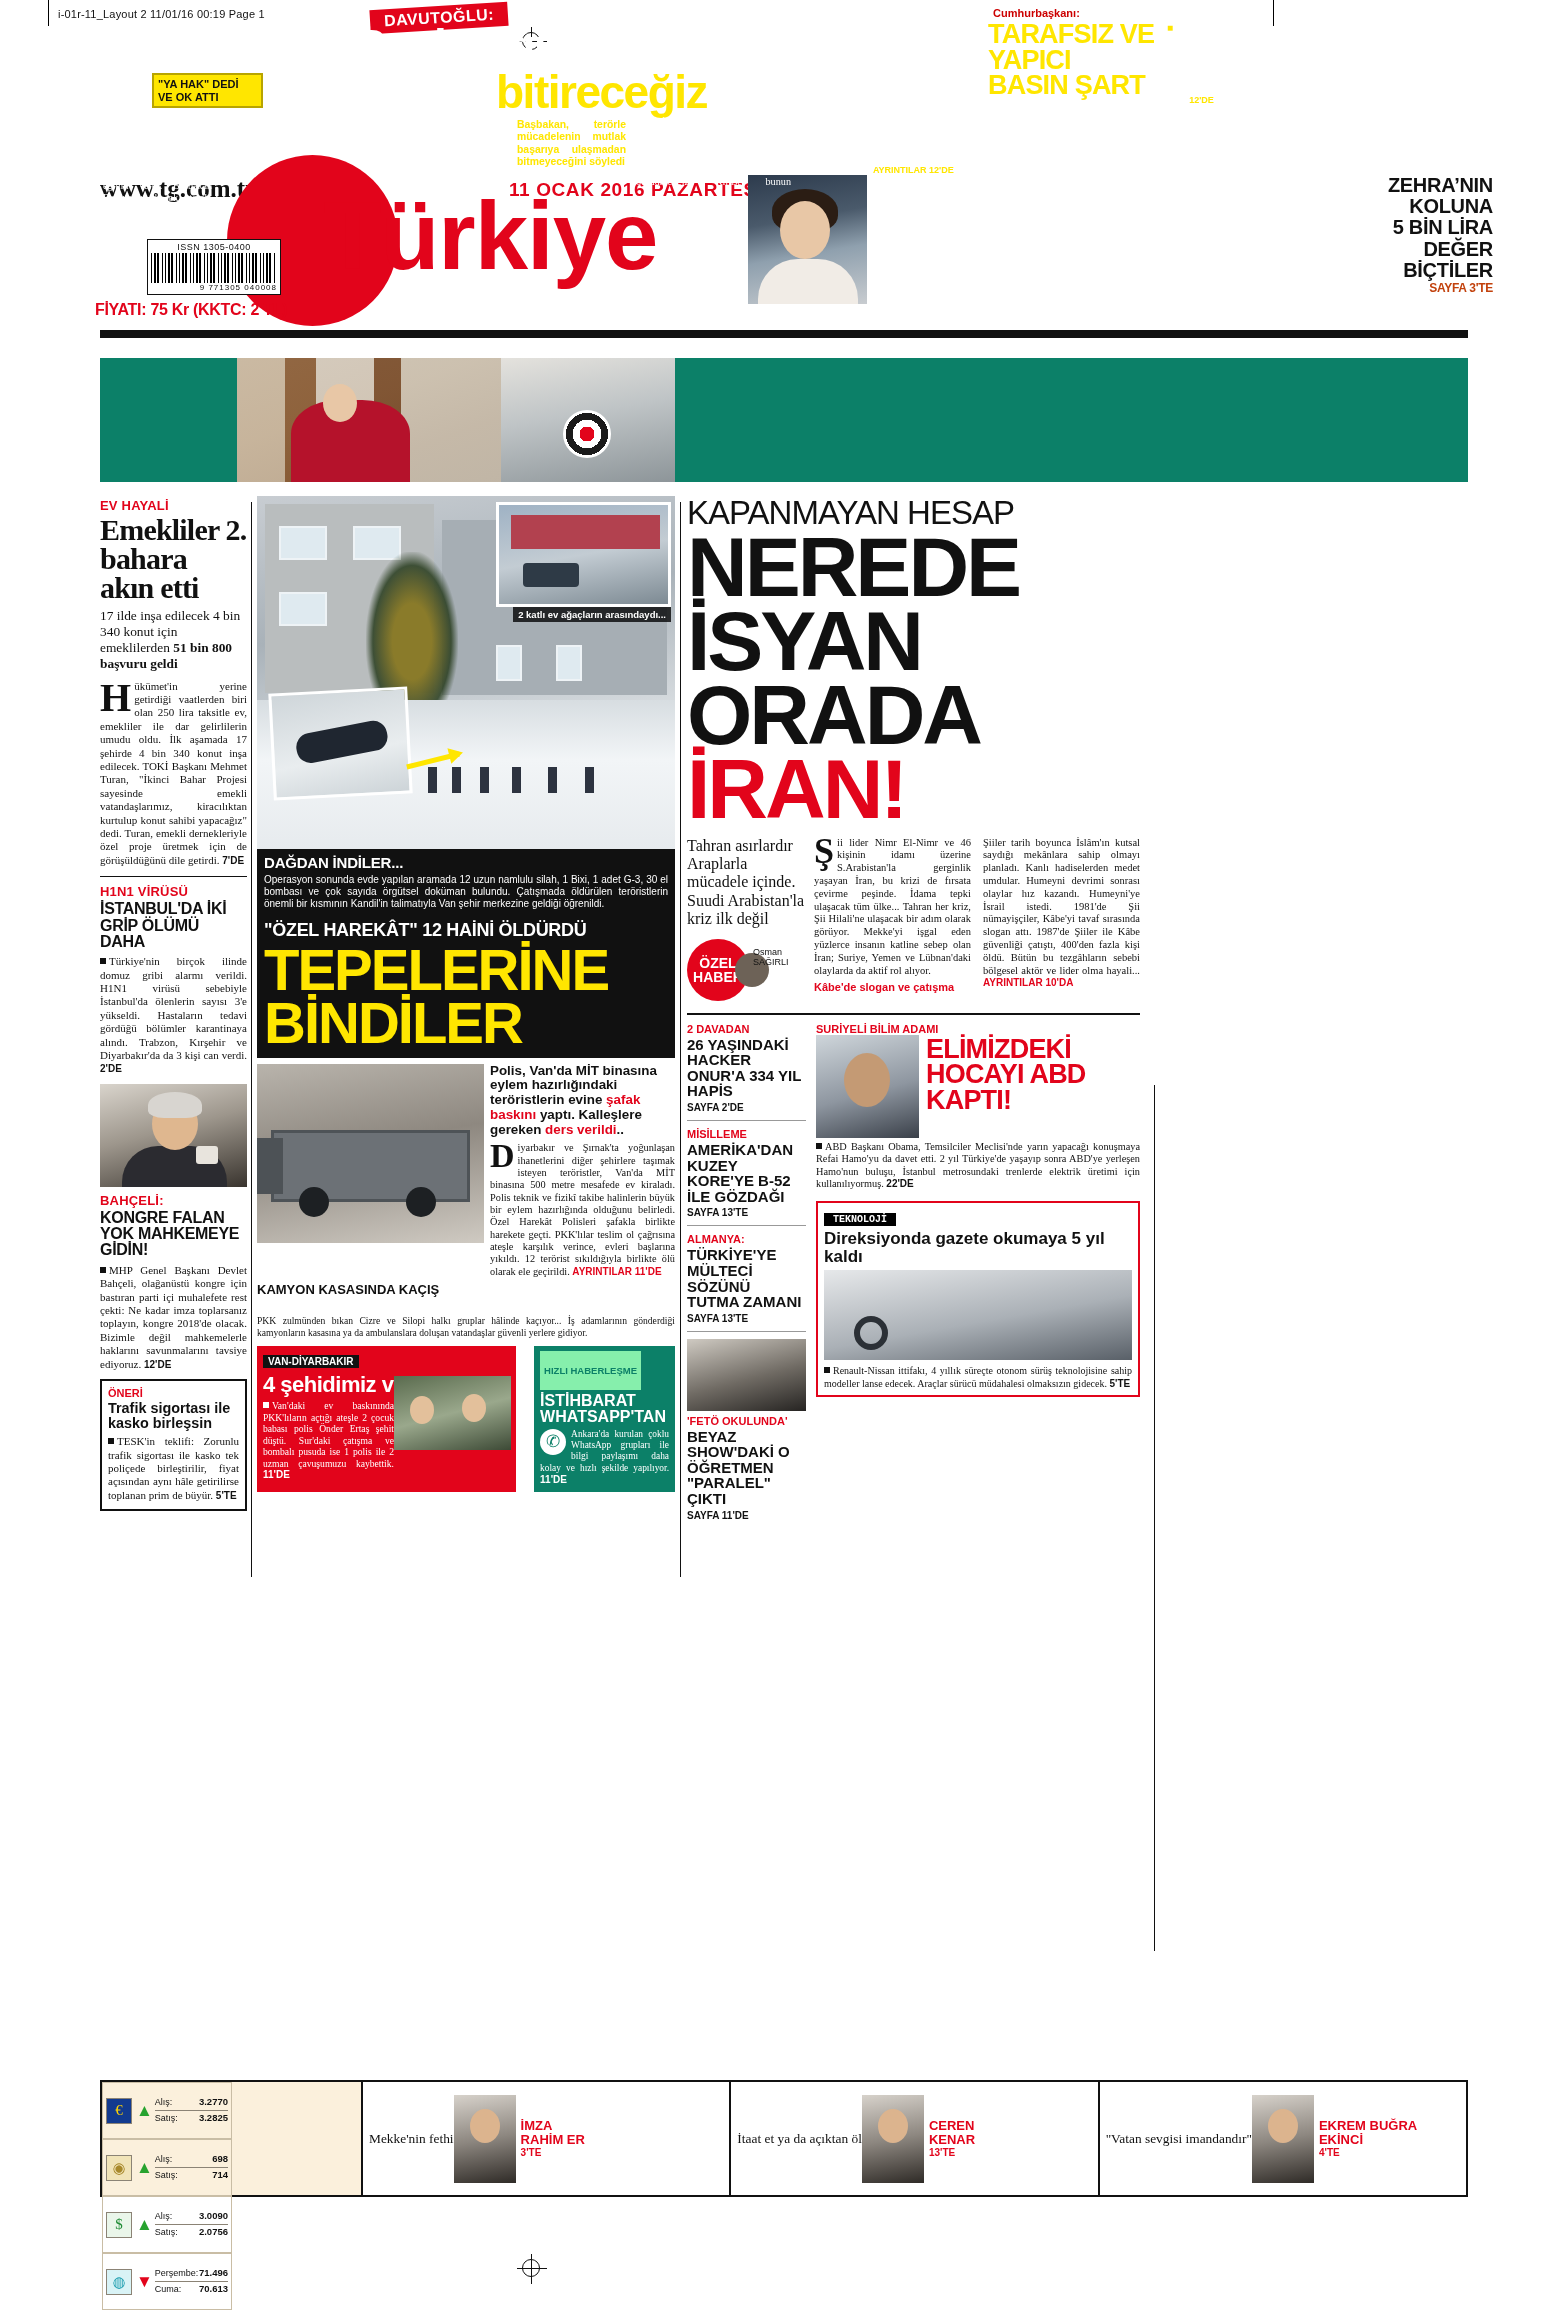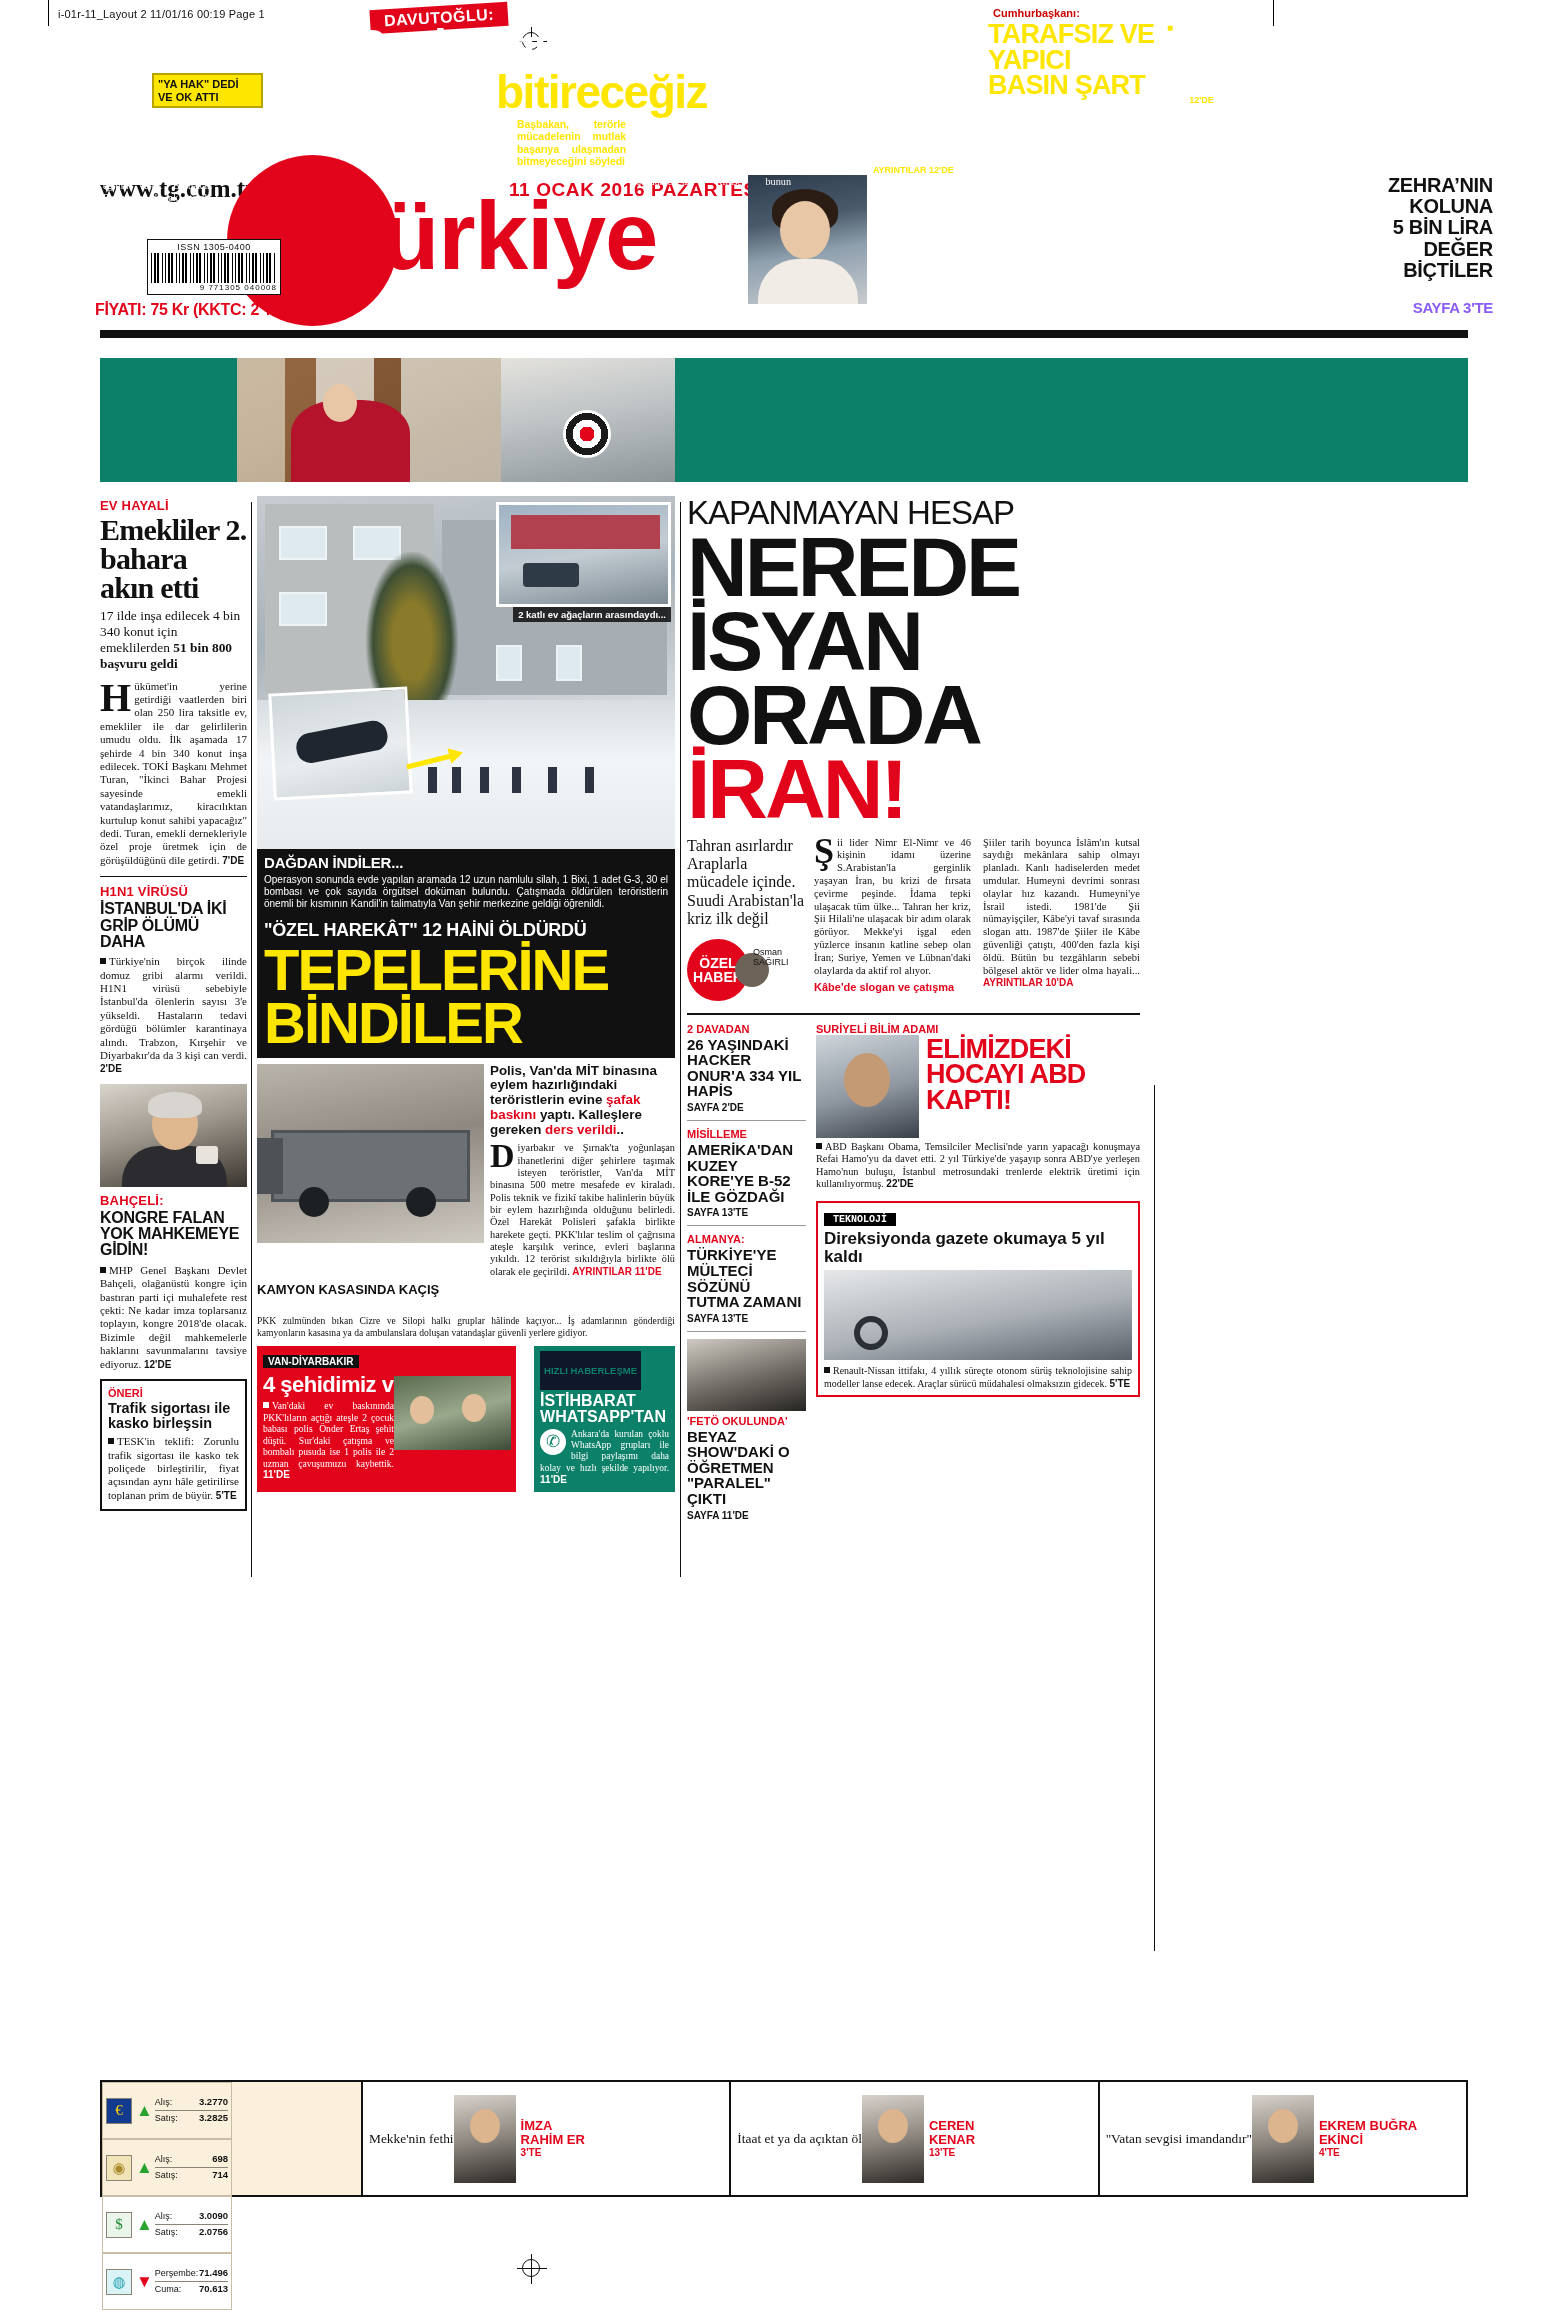--- a/index.html
+++ b/index.html
@@ -69,21 +69,21 @@
   }
   .girl-photo .face { position: absolute; left: 32px; top: 26px; width: 50px; height: 58px; border-radius: 50%;
     background: #e8c7a6; }
   .girl-photo .hair { position: absolute; left: 24px; top: 14px; width: 66px; height: 44px; border-radius: 50% 50% 40% 40%; background: #2b1d14; }
   .girl-photo .body { position: absolute; left: 10px; top: 84px; width: 100px; height: 50px; border-radius: 40px 40px 0 0; background:#f1ece6; }
   .promo-right {
     position: absolute; left: 1279px; top: 100px; width: 214px; text-align: right;
     font-family: "Liberation Sans", sans-serif; font-weight: 700; color: #111;
     font-size: 20px; line-height: 1.06; letter-spacing: -0.3px;
   }
-  .promo-right .pg { color: #8b5cf6; font-size: 15px; display: block; margin-top: 19px; }
+  .promo-right .pg { color: #c2410c; font-size: 12px; display: block; margin-top: 1px; }
   .rule-black { position: absolute; left: 100px; top: 330px; width: 1368px; height: 8px; background: #111; }
 
   
   .topbanner { position: absolute; left: 100px; top: 358px; width: 1368px; height: 124px; background: #0c8068; }
   .tb-photo { position: absolute; left: 137px; top: 0; width: 264px; height: 124px; overflow: hidden;
     background: linear-gradient(160deg,#d8cfc3 0%,#b59a7c 40%,#6d4c33 70%,#3c2a1b 100%); }
   .tb-photo .wall { position:absolute; left:0; top:0; width:100%; height:100%;
     background: linear-gradient(90deg,#c9b79f 0 18%, #8a5c35 18% 30%, #d5cbbd 30% 52%, #7b4e2c 52% 62%, #cfc5b5 62% 100%); opacity:.9;}
   .tb-photo .person { position: absolute; left: 54px; top: 42px; width: 119px; height: 84px; background: #b5122b; border-radius: 40% 40% 0 0; }
   .tb-photo .head { position: absolute; left: 86px; top: 26px; width: 34px; height: 38px; border-radius: 50%; background: #e8c7a6; }
@@ -261,21 +261,21 @@
   .promo-row { display: flex; gap: 18px; margin-top: 8px; clear: both; }
   .promo-red { width: 267px; background: #e2041b; color: #fff; padding: 5px 6px 6px; position: relative; }
   .promo-red .kk { background: #111; color: #fff; font-family: "Liberation Sans", sans-serif; font-weight: 700; font-size: 10px; padding: 1px 5px; display: inline-block; }
   .promo-red .hh { font-family: "Liberation Sans", sans-serif; font-weight: 700; font-size: 22px; color: #fff; margin: 3px 0 2px; letter-spacing: -0.5px; }
   .promo-red .bb { font-family: "Liberation Serif", serif; font-size: 9.6px; line-height: 1.2; width: 131px; text-align: justify; }
   .promo-red .ph { position: absolute; right: 5px; top: 30px; width: 117px; height: 74px; overflow: hidden;
     background: linear-gradient(165deg,#5a6b4e 0%,#9aa88c 50%,#3d4a36 100%); }
   .promo-red .ph .h1 { position: absolute; left: 16px; top: 20px; width: 24px; height: 28px; border-radius: 50%; background: #e3c09b; }
   .promo-red .ph .h2 { position: absolute; left: 68px; top: 18px; width: 24px; height: 28px; border-radius: 50%; background: #e3c09b; }
   .promo-green { width: 145px; background: #0c8068; color: #fff; padding: 5px 6px 6px; }
-  .promo-green .kk { background: #0f172a; color: #0c8068; font-family: "Liberation Sans", sans-serif; font-weight: 700; font-size: 9.5px; padding: 14px 4px; display: inline-block; }
+  .promo-green .kk { background: #86efac; color: #0c8068; font-family: "Liberation Sans", sans-serif; font-weight: 700; font-size: 9.5px; padding: 14px 4px; display: inline-block; }
   .promo-green .hh { font-family: "Liberation Sans", sans-serif; font-weight: 700; font-size: 16px; color: #fff; margin: 3px 0 3px; line-height: 1.02; }
   .promo-green .bb { font-family: "Liberation Serif", serif; font-size: 9.4px; line-height: 1.2; text-align: justify; }
   .wa-icon { width: 26px; height: 26px; border-radius: 50%; background: #fff; color: #0c8068; display: inline-block;
     text-align: center; line-height: 26px; font-size: 17px; float: left; margin: 0 5px 0 0; }
 
   
   .col-right { position: absolute; left: 687px; top: 496px; width: 453px; }
   .kap-kicker {
     font-family: "Liberation Sans", sans-serif; font-weight: 400; font-size: 33px; color: #111;
     letter-spacing: -1px; line-height: 1;

